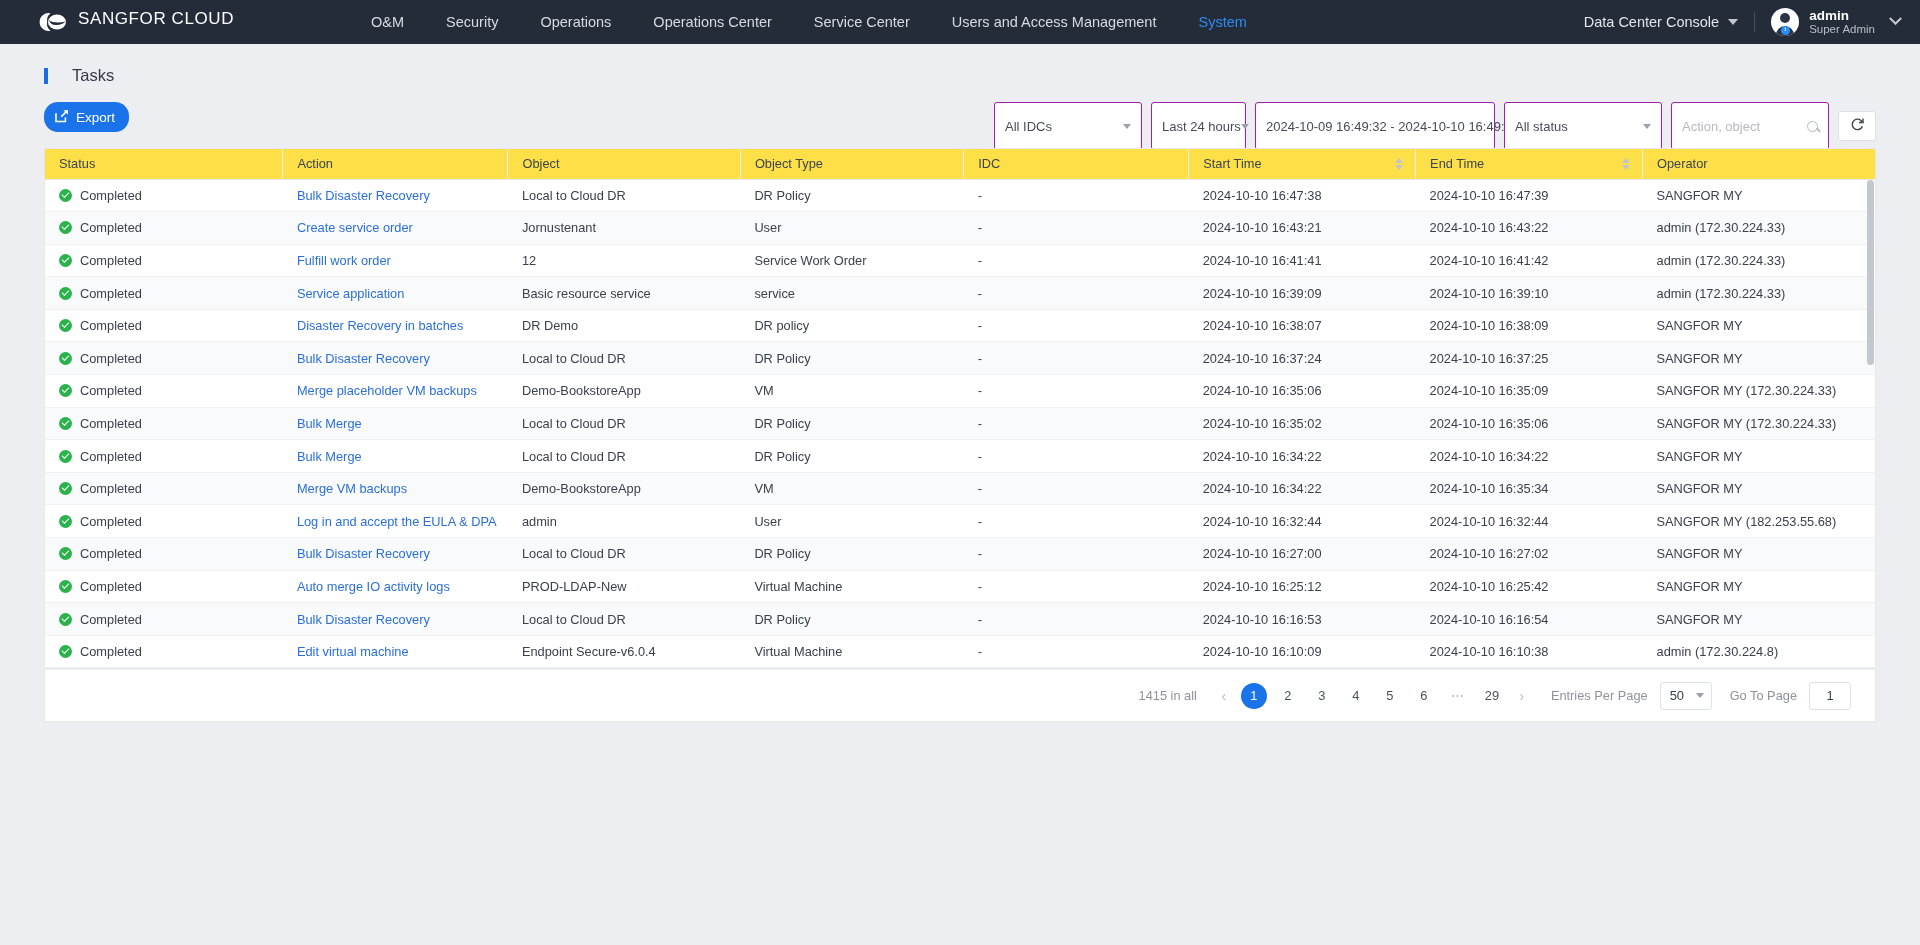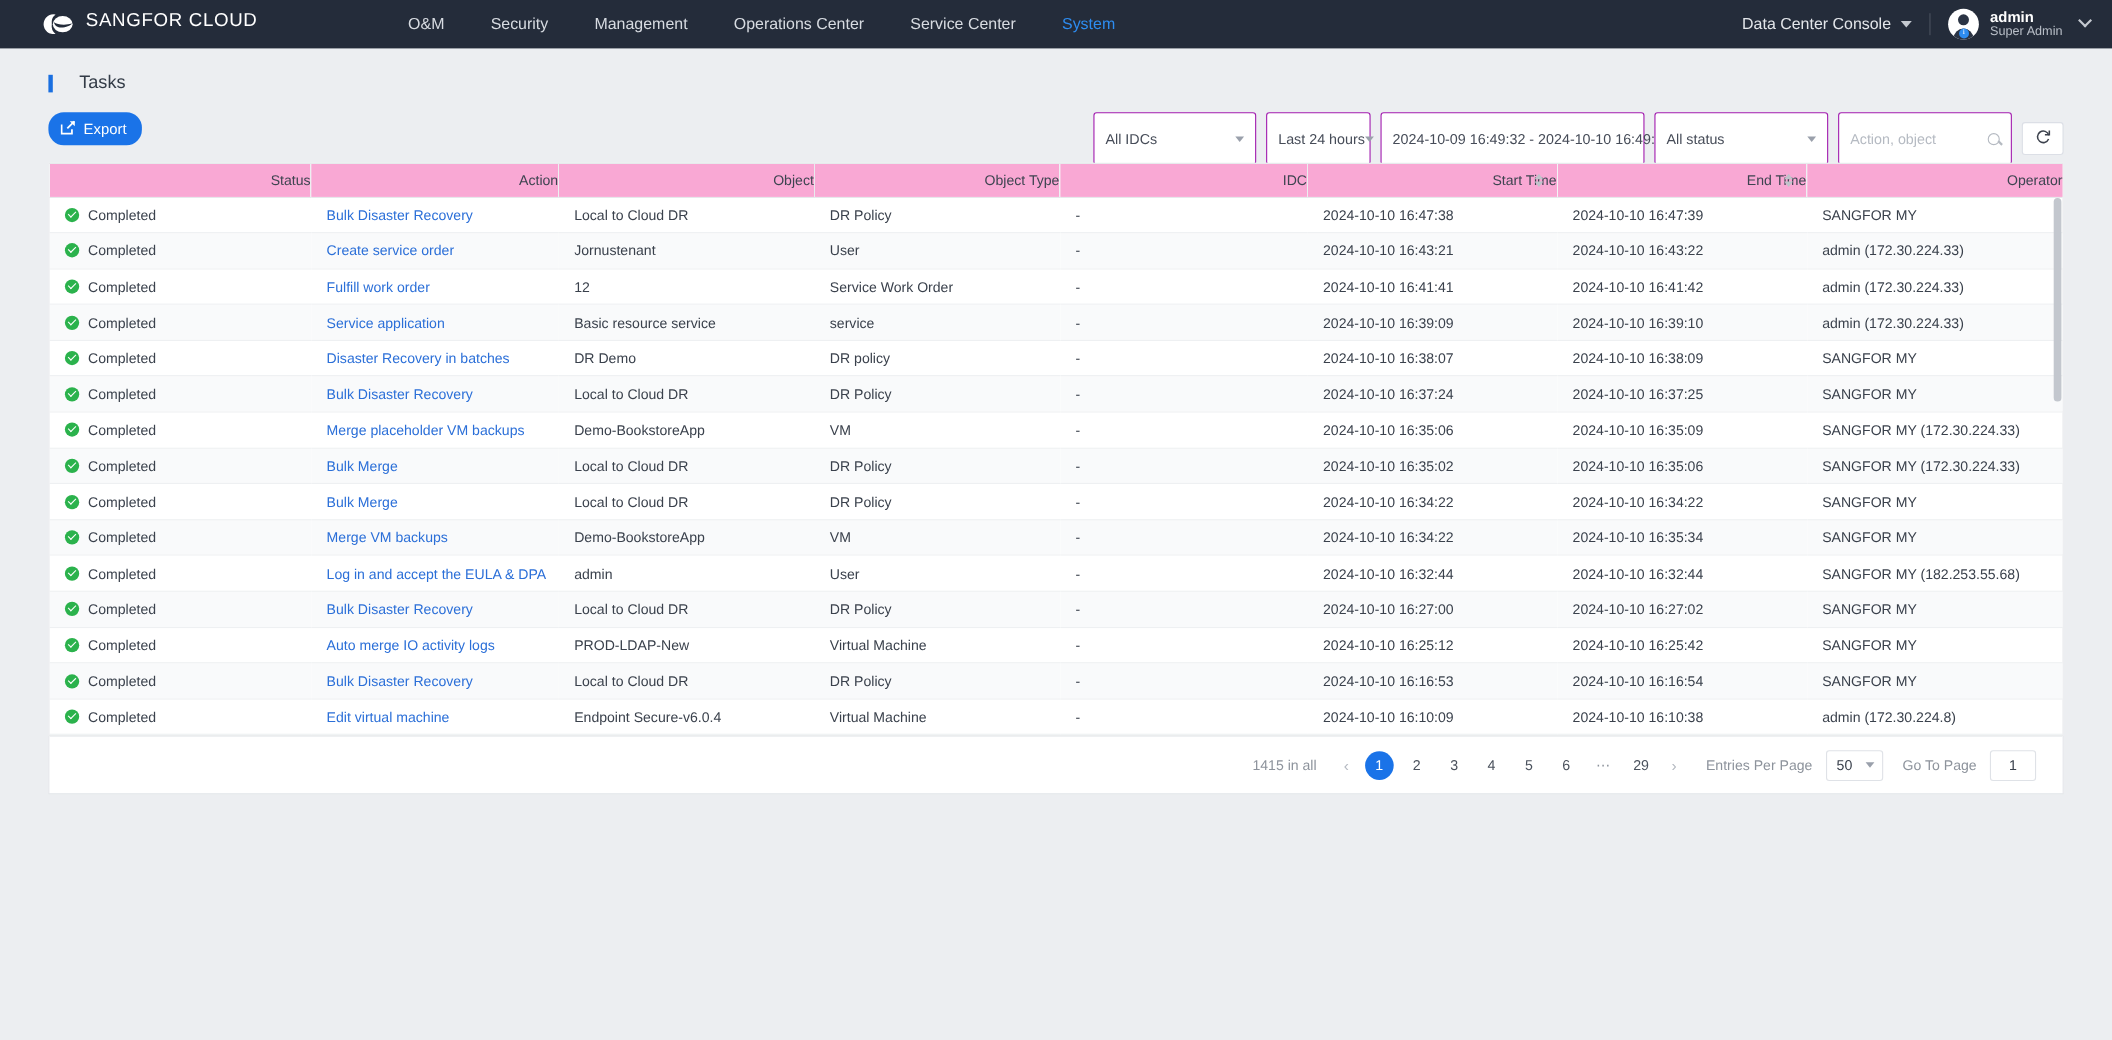--- a/index.html
+++ b/index.html
@@ -199,26 +199,26 @@
   .refresh-glyph { font-size: 16px; color: #3c424d; line-height: 1; }
 
   
   .panel {
     margin: 16px 44px 0 44px;
     background: #fff;
     border: 1px solid #e6e8eb;
   }
   table.tasks { width: 100%; border-collapse: collapse; table-layout: fixed; }
   table.tasks thead th {
-    background: #f9a8d4;
+    background: #fde047;
     height: 30px;
     font-size: 12.8px;
     color: #3d4450;
     font-weight: normal;
-    text-align: right;
+    text-align: left;
     padding: 0 0 0 14px;
     border-bottom: 1px solid #e6e8eb;
     border-right: 1px solid #e9ebee;
     position: relative;
     white-space: nowrap;
   }
   table.tasks thead th:last-child { border-right: none; }
   .sorter {
     position: absolute; right: 12px; top: 50%; transform: translateY(-50%);
     width: 8px; height: 16px;
@@ -320,23 +320,24 @@
         <ellipse cx="19" cy="13" rx="9" ry="7.4" fill="#ffffff"></ellipse>
         <path d="M11 11.2c3 2.4 10.5 3 16.6 1.2-1.6 1.9-5.6 3.6-9.9 3.6-3.4 0-6-1.6-6.7-4.8z" fill="#242c3a"></path>
       </svg>
     </span>
     <span class="brand-name">SANGFOR CLOUD</span>
   </div>
 
   <div class="navmenu">
     <div class="navitem">O&amp;M</div>
     <div class="navitem">Security</div>
-    <div class="navitem">Management</div>
+    <div class="navitem">Operations</div>
     <div class="navitem">Operations Center</div>
     <div class="navitem">Service Center</div>
+    <div class="navitem">Users and Access Management</div>
     <div class="navitem active">System</div>
   </div>
 
   <div class="nav-right">
     <div class="console-sel">
       <span>Data Center Console</span>
       <span class="caret-down"></span>
     </div>
     <div class="nav-divider"></div>
     <div class="user-box">

